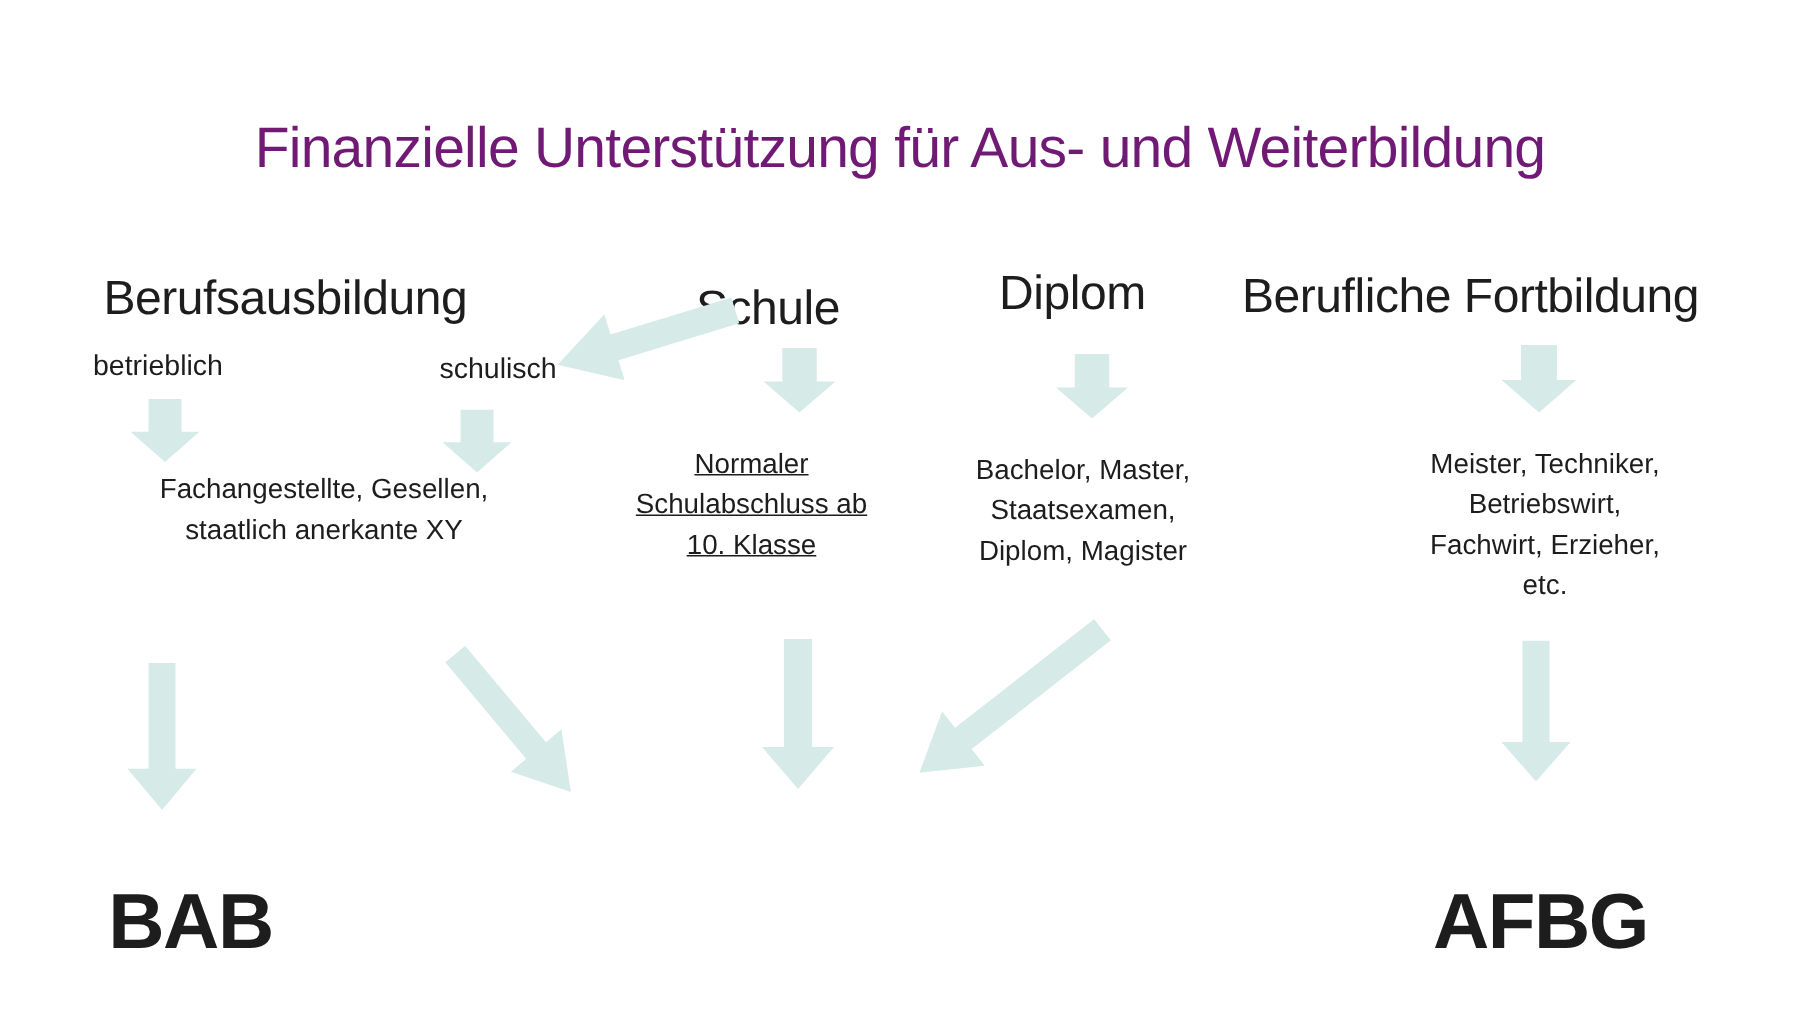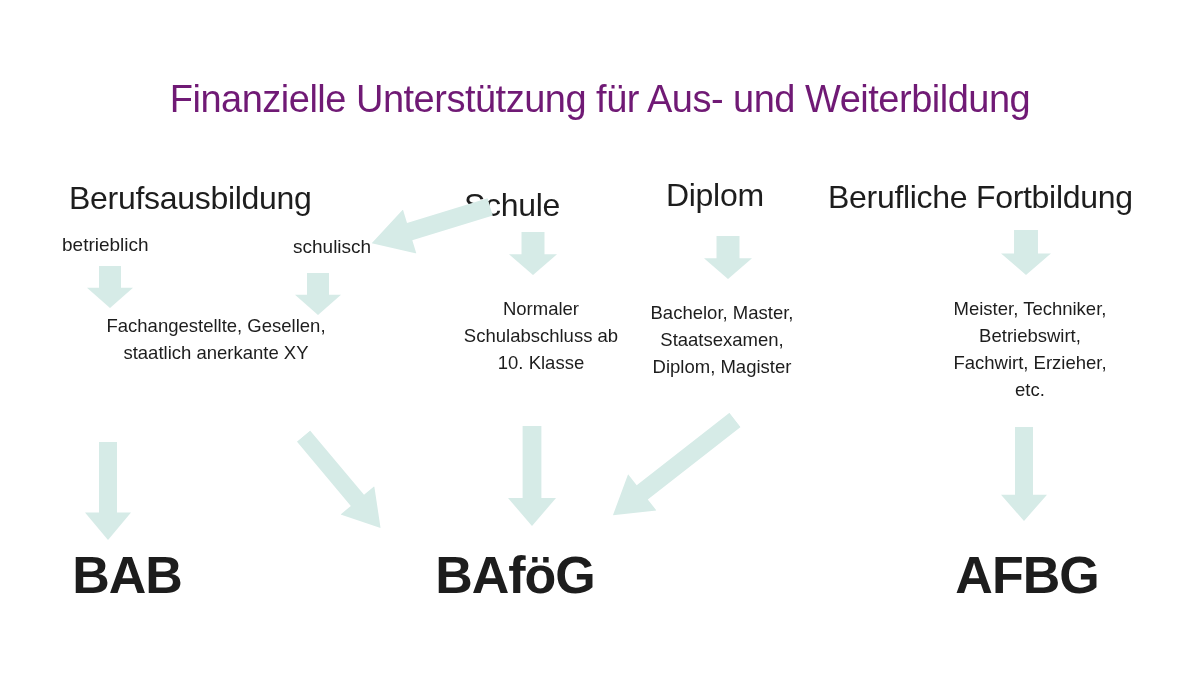--- a/index.html
+++ b/index.html
@@ -33,20 +33,21 @@
     line-height:27px;
     text-align:center;
     white-space:pre-line;
   }
   .funding{
     font-size:52px;
     font-weight:bold;
     letter-spacing:-1px;
     text-align:center;
     width:160px;
+    margin-top:40px;
   }
   .arrow svg{display:block;width:100%;height:100%;}
 </style>
 </head>
 <body>
 
 <div class="canvas">
 
   <div class="abs title">Finanzielle Unterstützung für Aus- und Weiterbildung</div>
 
@@ -85,21 +86,21 @@
   </div>
 
   <div class="abs arrow" style="left:408px;top:163px;width:46px;height:124px;transform:rotate(73deg);">
     <svg viewBox="0 0 46 100" preserveAspectRatio="none">
         <polygon points="14,0 32,0 32,68 46,68 23,100 0,68 14,68" fill="#d6ebe7"></polygon>
       </svg>
   </div>
 
   <div class="abs result" style="left:91px;top:312px;width:250px;">Fachangestellte, Gesellen,
 staatlich anerkante XY</div>
-  <div class="abs result" style="left:441px;top:295px;width:200px;">Normaler
+  <div class="abs result" style="left:401px;top:295px;width:200px;text-decoration:underline;">Normaler
 Schulabschluss ab
 10. Klasse</div>
   <div class="abs result" style="left:621px;top:299px;width:202px;">Bachelor, Master,
 Staatsexamen,
 Diplom, Magister</div>
   <div class="abs result" style="left:928px;top:295px;width:204px;">Meister, Techniker,
 Betriebswirt,
 Fachwirt, Erzieher,
 etc.</div>
 
@@ -123,16 +124,15 @@
         <polygon points="14,0 32,0 32,76 46,76 23,100 0,76 14,76" fill="#d6ebe7"></polygon>
       </svg>
   </div>
   <div class="abs arrow" style="left:1001px;top:427px;width:46px;height:94px;">
     <svg viewBox="0 0 46 100" preserveAspectRatio="none">
         <polygon points="14,0 32,0 32,72 46,72 23,100 0,72 14,72" fill="#d6ebe7"></polygon>
       </svg>
   </div>
 
   <div class="abs funding" style="left:47px;top:545px;">BAB</div>
-  <div class="abs funding" style="left:435px;top:545px;">BAföG</div>
   <div class="abs funding" style="left:947px;top:545px;">AFBG</div>
 
 </div>
 
 </body></html>

